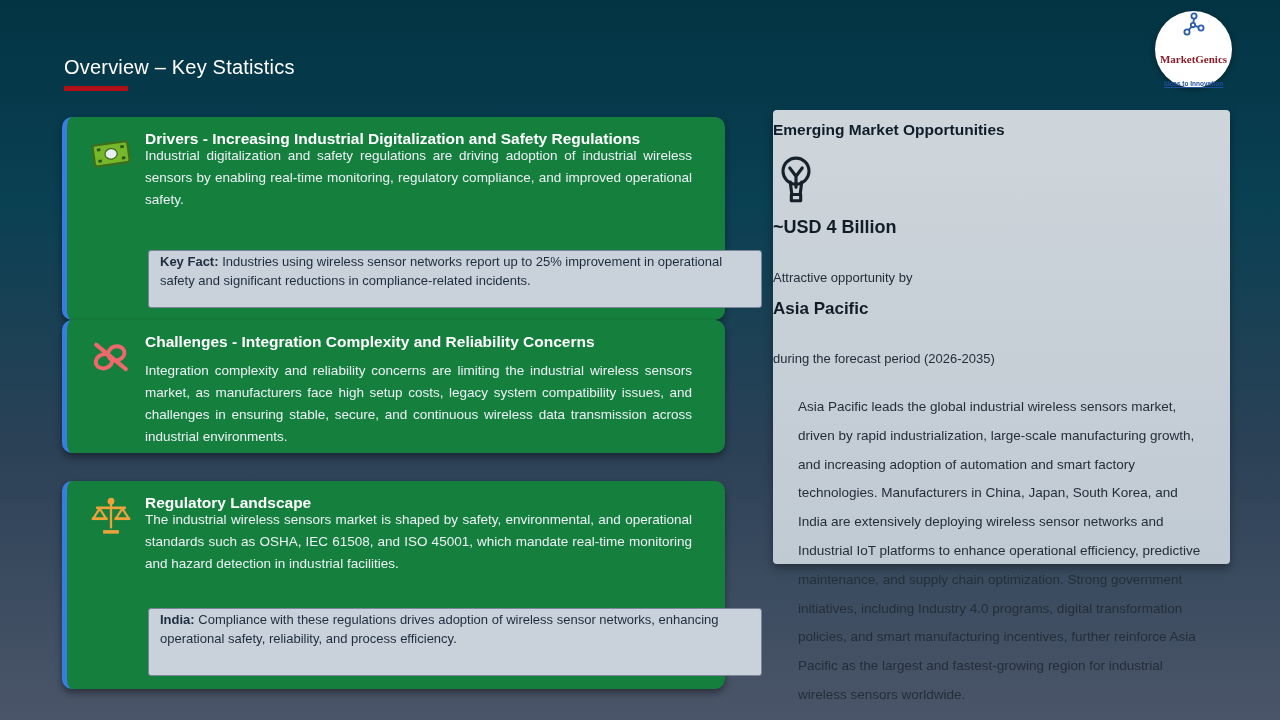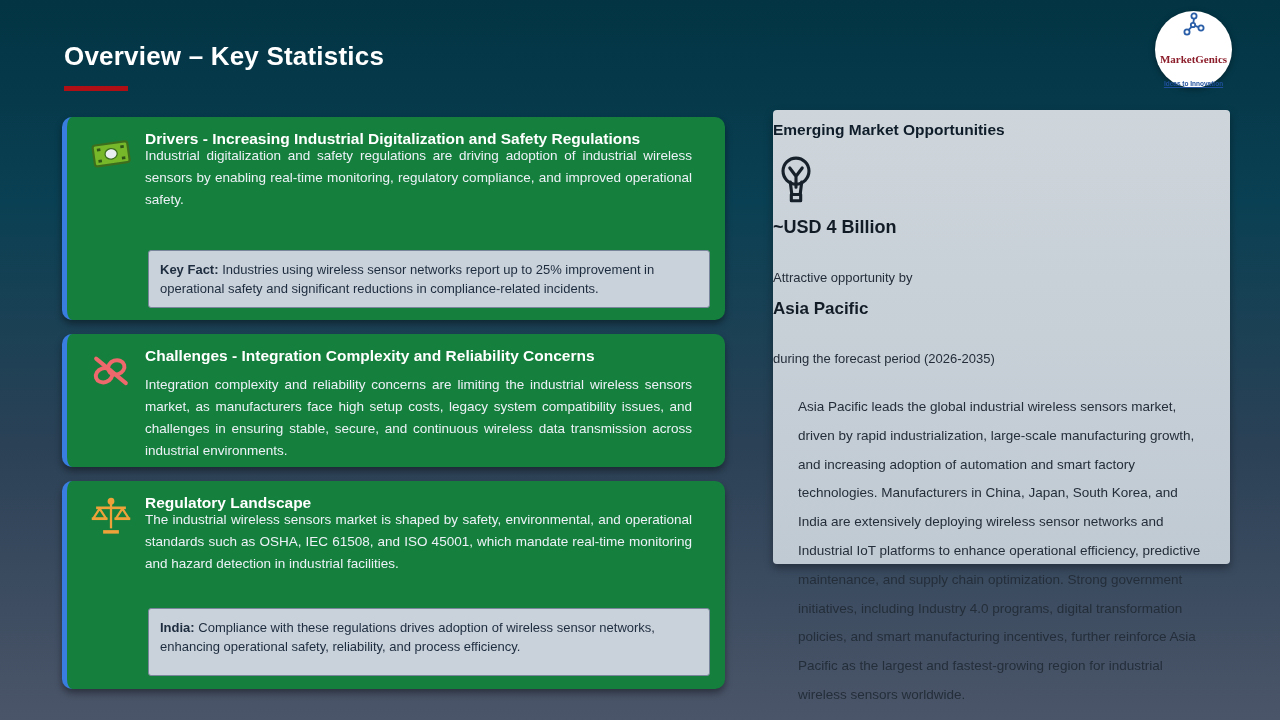--- a/index.html
+++ b/index.html
@@ -5,22 +5,22 @@
   * { margin:0; padding:0; box-sizing:border-box; }
   html,body { width:1280px; height:720px; }
   body {
     position:relative; overflow:hidden;
     font-family:"Liberation Sans", sans-serif;
     background:linear-gradient(180deg,#023443 0%, #0a4053 28%, #2b4156 62%, #4b5569 100%);
   }
 
   
   .page-title {
-    position:absolute; left:64px; top:41px;
-    font-size:26px; font-weight:bold; color:#ffffff; letter-spacing:.2px;
+    position:absolute; left:64px; top:56px;
+    font-size:20px; font-weight:normal; color:#ffffff; letter-spacing:.2px;
   }
   .title-rule {
     position:absolute; left:64px; top:86px; width:64px; height:5px;
     background:#b01015;
   }
   .logo {
     position:absolute; left:1155px; top:11px; width:77px; height:77px;
     background:#ffffff; border-radius:50%;
     display:flex; flex-direction:column; align-items:center; justify-content:space-between;
     box-shadow:0 2px 6px rgba(0,0,0,.35);
@@ -35,42 +35,42 @@
     text-decoration:underline; line-height:8px;
   }
 
   
   .card {
     position:absolute; left:62px; width:663px;
     background:#15803d; border-left:5px solid #3a7de0; border-radius:10px;
     box-shadow:0 4px 7px rgba(0,0,0,.4);
   }
   .card-1 { top:117px; height:203px; }
-  .card-2 { top:334px; height:133px; }
+  .card-2 { top:320px; height:133px; }
   .card-3 { top:481px; height:208px; }
 
   .card-icon { position:absolute; left:23px; top:15px; width:42px; height:42px; }
   .card-icon svg { width:100%; height:100%; }
 
   .card-title {
     position:absolute; left:78px; top:13px; right:28px;
     font-size:15.5px; font-weight:bold; color:#ffffff;
   }
   .card-body {
     position:absolute; left:78px; top:28px; width:547px;
     font-size:13.5px; line-height:22px; color:#edf1f7;
     text-align:justify;
   }
   .card-2 .card-body { top:40px; }
 
   .callout {
-    position:absolute; left:81px; width:562px;
+    position:absolute; left:81px; width:614px;
     background:#c9d1da; border:1px solid #79859a; border-radius:3px;
     color:#1d2c3e; font-size:13px; line-height:19px;
-    padding:9px 11px;
+    padding:1px 11px;
   }
   .card-1 .callout { top:133px; min-height:58px; }
   .card-3 .callout { top:127px; min-height:68px; }
   .callout b { font-weight:bold; }
 
   
   .panel {
     position:absolute; left:773px; top:110px; width:457px; height:454px;
     background:linear-gradient(180deg,#ced5db 0%, #c0cad3 100%);
     border-radius:4px; box-shadow:0 4px 9px rgba(0,0,0,.35);

